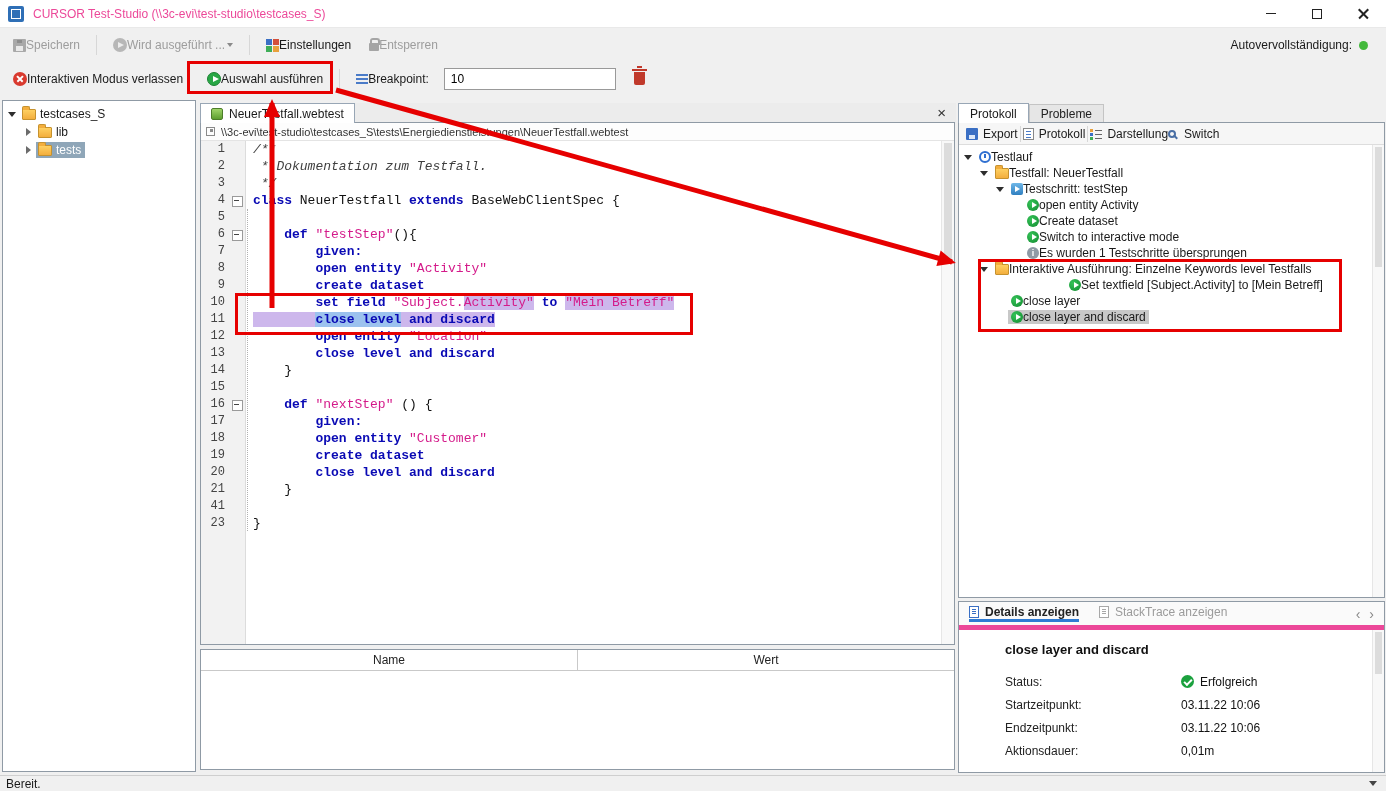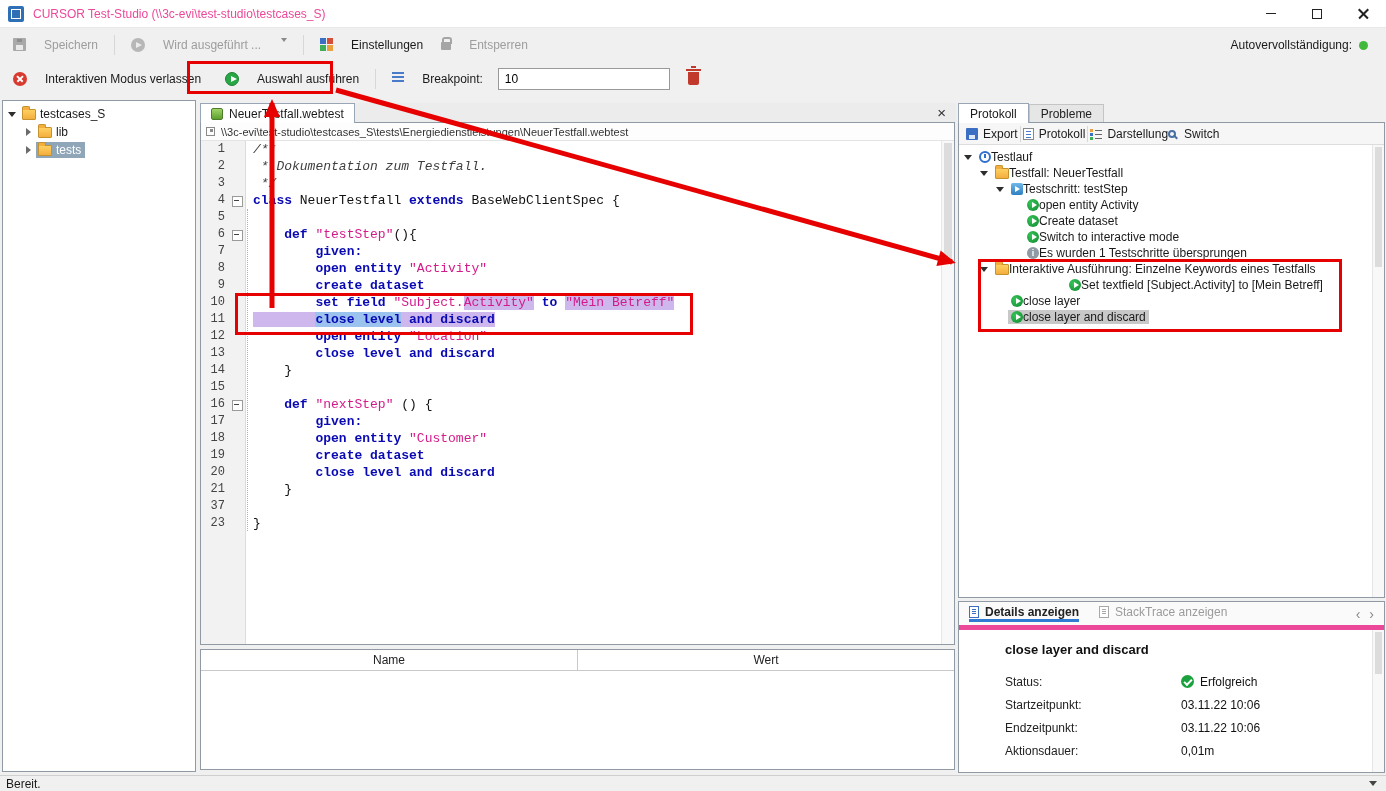--- a/index.html
+++ b/index.html
@@ -17,21 +17,21 @@
   .glyph-min{width:10px;height:1px;background:#222}
   .glyph-max{width:10px;height:10px;border:1px solid #222}
   .glyph-close{position:relative;width:12px;height:12px}
   .glyph-close::before,.glyph-close::after{content:'';position:absolute;top:5px;left:0;width:13px;height:1.5px;background:#222}
   .glyph-close::before{transform:rotate(45deg)}
   .glyph-close::after{transform:rotate(-45deg)}
 
   
   .toolbar1{position:absolute;top:29px;left:0;right:0;height:32px;background:#f0f0f0;display:flex;align-items:center;padding:0 6px;gap:4px}
   .toolbar2{position:absolute;top:61px;left:0;right:0;height:35px;background:#f0f0f0;display:flex;align-items:center;padding:0 6px;gap:4px}
-  .tb-item{display:flex;gap:18px;padding:3px 7px;white-space:nowrap}
+  .tb-item{display:flex;align-items:center;gap:0;padding:3px 7px;white-space:nowrap}
   .tb-item.disabled{color:#9d9d9d}
   .tb-sep{width:1px;height:20px;background:#d7d7d7;margin:0 5px;flex:none}
   .tb-sep.small{height:16px;margin:0 2px}
   .tb-right{margin-left:auto;display:flex;align-items:center;gap:7px;padding-right:12px}
   .dot-green{width:9px;height:9px;border-radius:50%;background:#43b93c;flex:none}
   .caret-down{width:0;height:0;border-left:3.5px solid transparent;border-right:3.5px solid transparent;border-top:4px solid #8a8a8a;margin-left:2px}
   .bp-input{width:172px;height:22px;border:1px solid #999;background:#fff;padding:0 6px;font:12px "Liberation Sans",sans-serif;margin-left:4px}
 
   
   .ic-save{width:13px;height:13px;background:#a9a9a9;border-radius:1px;position:relative;flex:none}
@@ -302,21 +302,21 @@
             <div class="code-row"><span class="ln">12</span><span class="fold"></span><span class="code-text"><span class="t-p">        </span><span class="t-k">open entity</span><span class="t-p"> </span><span class="t-s">"Location"</span></span></div>
             <div class="code-row"><span class="ln">13</span><span class="fold"></span><span class="code-text"><span class="t-p">        </span><span class="t-k">close level and discard</span></span></div>
             <div class="code-row"><span class="ln">14</span><span class="fold"></span><span class="code-text"><span class="t-p">    }</span></span></div>
             <div class="code-row"><span class="ln">15</span><span class="fold"></span><span class="code-text"></span></div>
             <div class="code-row"><span class="ln">16</span><span class="fold has"></span><span class="code-text"><span class="t-p">    </span><span class="t-k">def</span><span class="t-p"> </span><span class="t-s">"nextStep"</span><span class="t-p"> () {</span></span></div>
             <div class="code-row"><span class="ln">17</span><span class="fold"></span><span class="code-text"><span class="t-p">        </span><span class="t-k">given:</span></span></div>
             <div class="code-row"><span class="ln">18</span><span class="fold"></span><span class="code-text"><span class="t-p">        </span><span class="t-k">open entity</span><span class="t-p"> </span><span class="t-s">"Customer"</span></span></div>
             <div class="code-row"><span class="ln">19</span><span class="fold"></span><span class="code-text"><span class="t-p">        </span><span class="t-k">create dataset</span></span></div>
             <div class="code-row"><span class="ln">20</span><span class="fold"></span><span class="code-text"><span class="t-p">        </span><span class="t-k">close level and discard</span></span></div>
             <div class="code-row"><span class="ln">21</span><span class="fold"></span><span class="code-text"><span class="t-p">    }</span></span></div>
-            <div class="code-row"><span class="ln">37</span><span class="fold"></span><span class="code-text"></span></div>
+            <div class="code-row"><span class="ln">41</span><span class="fold"></span><span class="code-text"></span></div>
             <div class="code-row"><span class="ln">23</span><span class="fold"></span><span class="code-text"><span class="t-p">}</span></span></div>
           </div>
         <div class="vscroll">
             <div class="vthumb"></div>
           </div>
       </div>
     </div>
 
     <div class="var-table">
       <div class="vt-header">
@@ -403,21 +403,21 @@
             <span class="expander"></span>
             <span class="row-sel">
               <span class="ic ic-info"></span>
               <span class="tlabel">Es wurden 1 Testschritte übersprungen</span>
             </span>
           </div>
           <div class="ptree-row" style="padding-left: 20px;">
             <span class="expander down"></span>
             <span class="row-sel">
               <span class="ic-folder"></span>
-              <span class="tlabel">Interaktive Ausführung: Einzelne Keywords eines Testfalls</span>
+              <span class="tlabel">Interaktive Ausführung: Einzelne Keywords level Testfalls</span>
             </span>
           </div>
           <div class="ptree-row" style="padding-left: 36px; justify-content: center;">
             <span class="expander"></span>
             <span class="row-sel">
               <span class="ic ic-play"></span>
               <span class="tlabel">Set textfield [Subject.Activity] to [Mein Betreff]</span>
             </span>
           </div>
           <div class="ptree-row" style="padding-left: 36px;">

